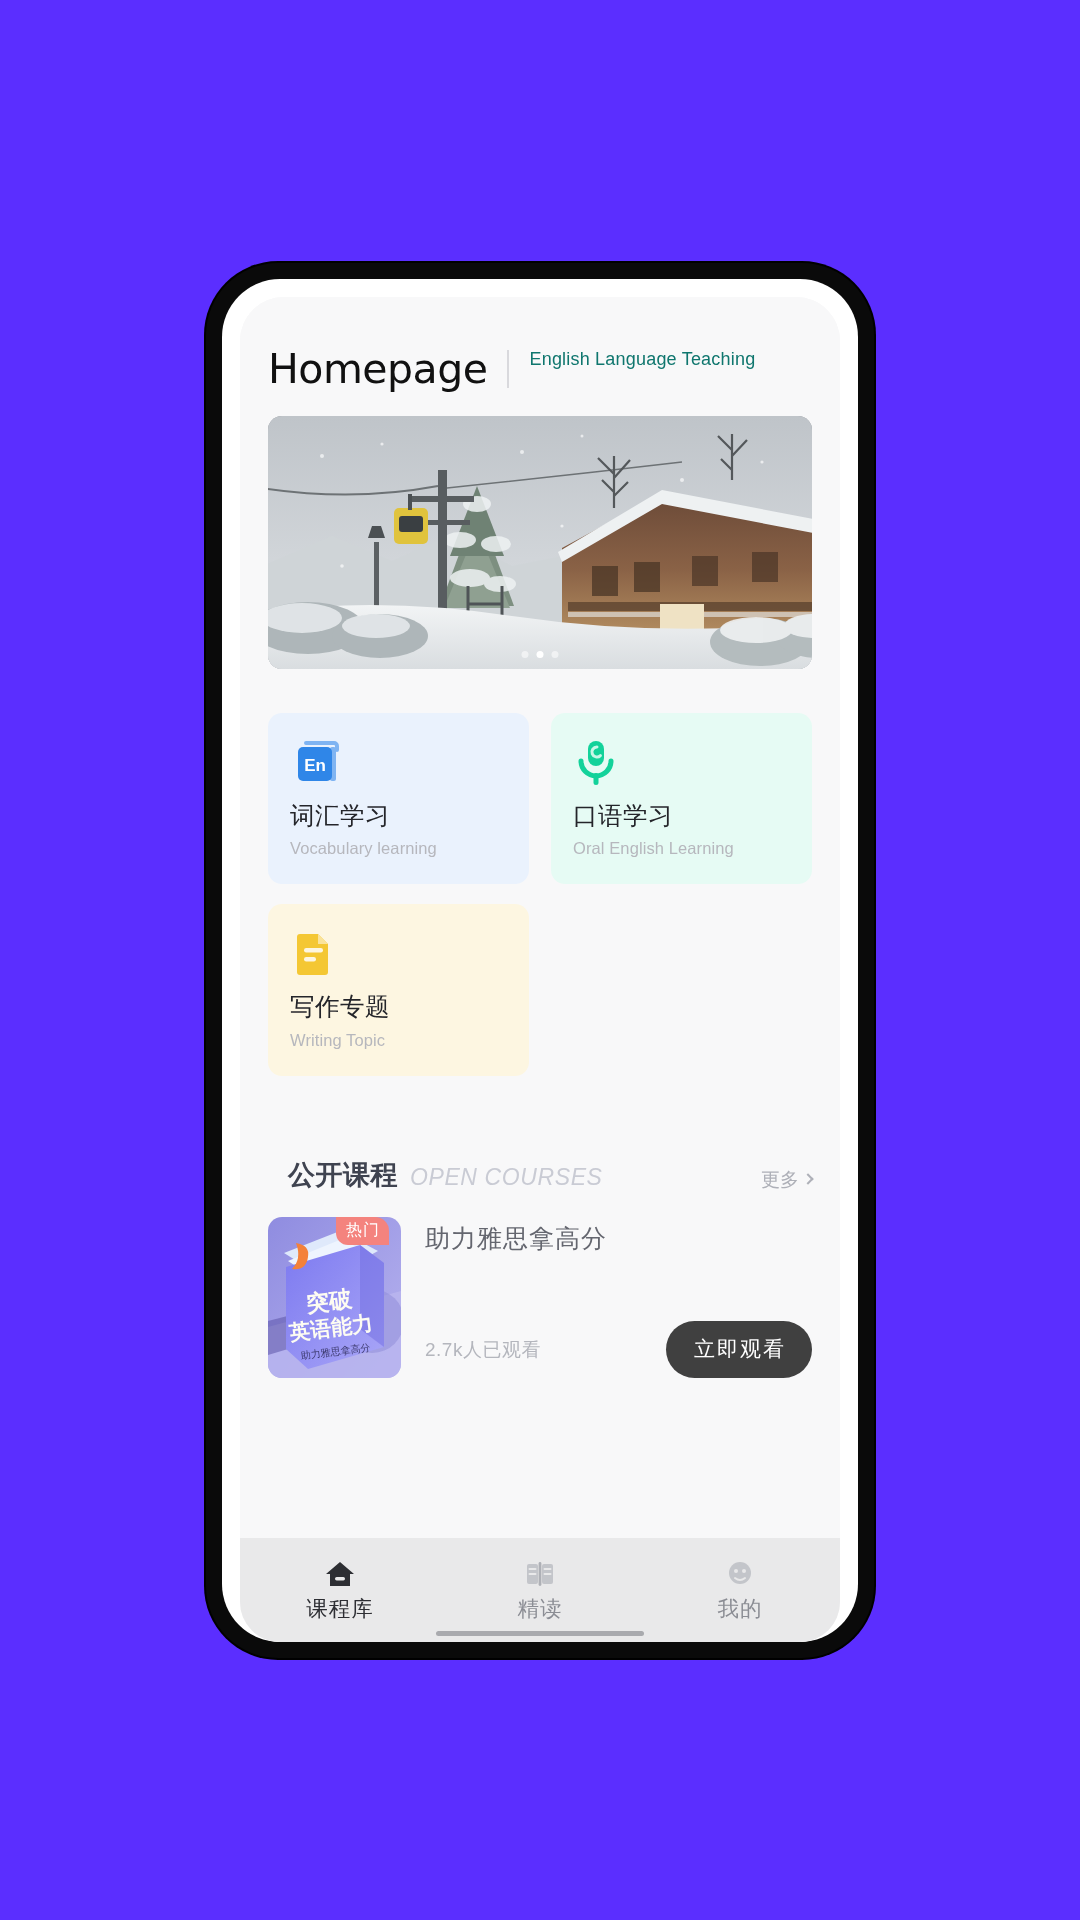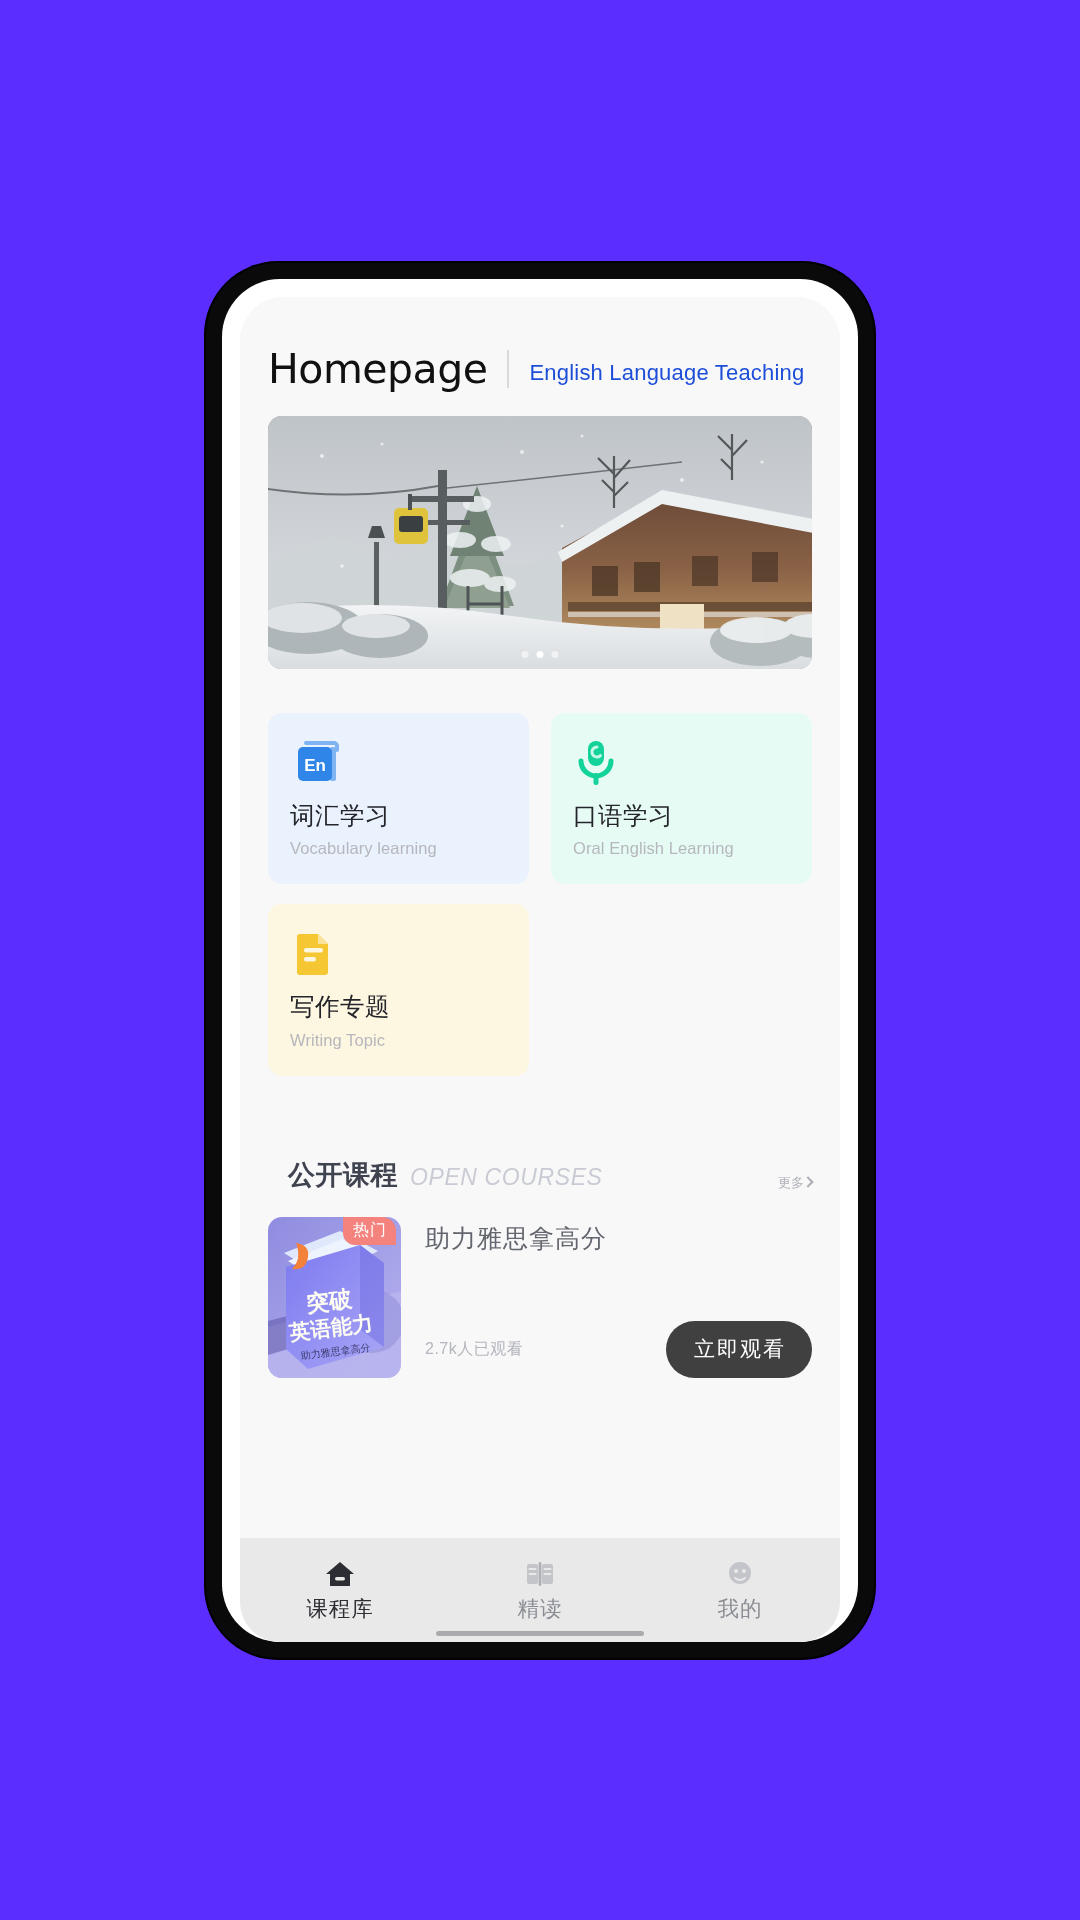--- a/index.html
+++ b/index.html
@@ -65,24 +65,24 @@
     line-height: 1;
     font-family: "DejaVu Sans", sans-serif;
   }
   .title-divider {
     width: 2px;
     height: 38px;
     background: #d9d9dd;
     margin: 0 20px 2px 20px;
   }
   .app-subtitle {
-    font-size: 22px;
-    color: #1d4ed8;
+    font-size: 18px;
+    color: #0f766e;
     line-height: 1;
-    margin-bottom: 6px;
+    margin-bottom: 22px;
     letter-spacing: 0.2px;
   }
 
   
   .banner-wrap { padding: 26px 28px 0 28px; }
   .banner {
     width: 100%;
     height: 253px;
     border-radius: 14px;
     overflow: hidden;
@@ -155,22 +155,22 @@
     font-size: 23px;
     font-style: italic;
     color: #c9cbd4;
     font-weight: 400;
     margin-left: 12px;
     line-height: 1;
     letter-spacing: 0.6px;
   }
   .sec-more {
     margin-left: auto;
-    display: flex; align-items: center; 
-    font-size: 13px;
+    display: flex; align-items: center; gap: 5px;
+    font-size: 19px;
     color: #aeb0b8;
     line-height: 1;
     cursor: pointer;
   }
   .chev {
     width: 8px; height: 8px;
     border-top: 2px solid #aeb0b8;
     border-right: 2px solid #aeb0b8;
     transform: rotate(45deg);
     margin-bottom: 1px;
@@ -185,21 +185,21 @@
   .thumb {
     width: 133px; height: 161px;
     border-radius: 14px;
     overflow: hidden;
     position: relative;
     flex: none;
   }
   .thumb svg { display: block; width: 100%; height: 100%; }
   .hot-badge {
     position: absolute;
-    top: 0; right: 5px;
+    top: 0; right: 12px;
     background: #f4837e;
     color: #fff;
     font-size: 16px;
     padding: 4px 9px 5px 10px;
     border-radius: 0 14px 0 12px;
     letter-spacing: 1px;
     line-height: 1.15;
   }
   .course-body {
     flex: 1;
@@ -210,21 +210,21 @@
     font-size: 25px;
     color: #64666f;
     letter-spacing: 1px;
     line-height: 1.2;
   }
   .course-foot {
     margin-top: auto;
     display: flex; align-items: center;
   }
   .course-views {
-    font-size: 16px;
+    font-size: 19px;
     color: #b4b6bd;
     letter-spacing: 0.5px;
   }
   .watch-btn {
     margin-left: auto;
     background: #404040;
     color: #ffffff;
     font-size: 21px;
     letter-spacing: 2px;
     padding: 14px 26px 15px 28px;

